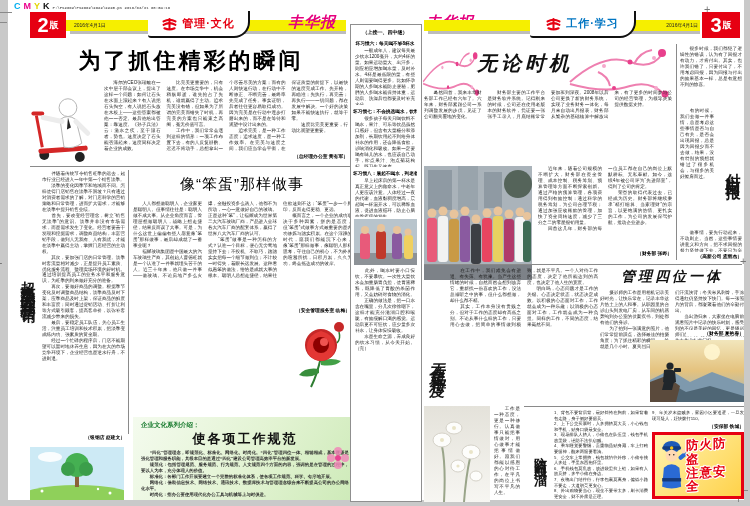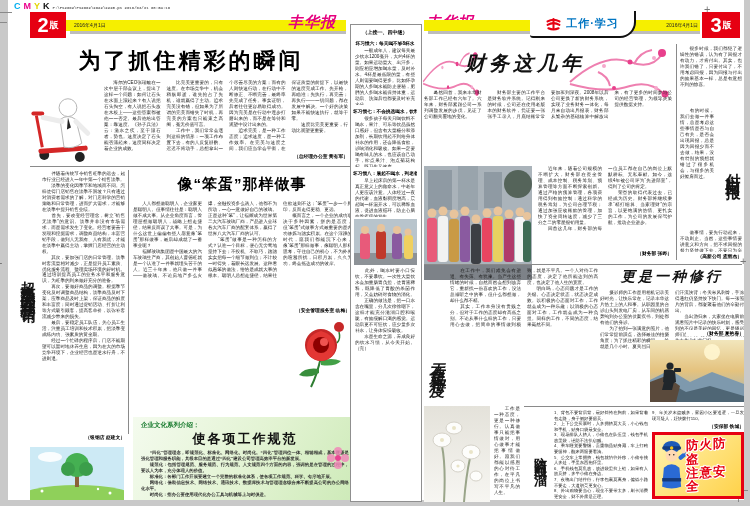--- a/index.html
+++ b/index.html
@@ -22,21 +22,21 @@
   .ybar{background:#f6ef00;}
   .barshadow{background:#bdbdbd;}
   .tab{background:#fff;border-right:2px solid #111;border-bottom:2px solid #111;
        border-bottom-right-radius:16px;border-bottom-left-radius:3px;
        display:flex;align-items:center;justify-content:center;gap:4px;}
   .sectitle{font-size:11px;font-weight:bold;letter-spacing:1px;}
   .masthead{font-family:"Liberation Serif",serif;font-style:italic;font-weight:bold;
             font-size:15px;color:#e5007e;letter-spacing:1px;}
   .datesm{font-size:5px;color:#222;}
   .hl-main{font-size:22px;font-weight:900;letter-spacing:3px;color:#000;text-align:center;}
-  .hl-mid{font-size:15px;font-weight:700;letter-spacing:1px;color:#000;text-align:center;}
+  .hl-mid{font-size:15px;font-weight:400;letter-spacing:1px;color:#000;text-align:center;}
   .hl-brush{font-family:"Liberation Serif",serif;font-style:italic;font-weight:bold;
             color:#111;text-align:center;}
   .rule{background:#8a8a8a;}
   .banner{background:linear-gradient(120deg,#f4fbee 0%,#e2f3d2 55%,#cdeab8 100%);overflow:hidden;}
   .banner .lbl{font-size:6.5px;font-weight:bold;color:#177a2d;}
   .banner .ttl{font-size:13px;font-weight:900;color:#111;text-align:center;letter-spacing:2px;}
   .banner .bd{font-size:4.4px;line-height:1.35;font-weight:bold;color:#2d2d2d;
               text-align:justify;white-space:pre-line;overflow:hidden;}
   .gutterbox{background:#fff;border:1px solid #8f8f8f;}
   .g-head{font-size:5px;font-weight:bold;text-align:center;}
@@ -71,20 +71,31 @@
   <div class="abs rule" style="left:728px;top:490px;width:20px;height:1px;"></div>
   <div class="abs rule" style="left:738px;top:486px;width:1px;height:16px;"></div>
 
   <div class="abs pagebox" style="left:30px;top:12px;width:36px;height:26px;">
     <span class="num">2</span>
     <span class="word">版</span>
   </div>
   <div class="abs ybar" style="left:66px;top:20px;width:280px;height:11px;"></div>
   <div class="abs barshadow" style="left:70px;top:31px;width:276px;height:3px;"></div>
   <div class="abs datesm" style="left:74px;top:22px;">2016年4月1日</div>
+  <div class="abs tab" style="left:148px;top:11px;width:100px;height:25px;">
+    <svg width="17" height="14" viewBox="0 0 20 16">
+        <g stroke="#e60012" stroke-width="2.4" fill="none" stroke-linecap="round">
+          <path d="M3 5 Q10 1 17 5"></path>
+          <path d="M3 9 Q10 5 17 9"></path>
+          <path d="M10 2 L10 14"></path>
+          <path d="M4 13 Q10 16 16 13"></path>
+        </g>
+      </svg>
+    <span class="sectitle" style="color:#e60012;">管理·文化</span>
+  </div>
   <div class="abs masthead" style="left:288px;top:13px;">丰华报</div>
 
   <div class="abs hl-main" style="left:30px;top:46px;width:322px;">为了抓住精彩的瞬间</div>
   <div class="abs" style="left:30px;top:78px;width:70px;height:84px;">
     <svg width="70" height="84" viewBox="0 0 70 85">
       <circle cx="14" cy="78" r="5" fill="#222"></circle>
         <circle cx="50" cy="80" r="5" fill="#222"></circle>
       <rect x="8" y="70" width="50" height="5" rx="2.5" fill="#d42727" transform="rotate(-4 33 72)"></rect>
       <line x1="12" y1="70" x2="6" y2="38" stroke="#d42727" stroke-width="3"></line>
       <rect x="1" y="34" width="13" height="4" rx="2" fill="#d42727"></rect>
@@ -250,21 +261,21 @@
           <circle cx="62" cy="20" r="2.5"></circle>
           <circle cx="46" cy="46" r="2"></circle>
         </g>
       <g fill="#f5a8cc">
           <circle cx="86" cy="16" r="2"></circle>
           <circle cx="88" cy="46" r="2"></circle>
           <circle cx="36" cy="24" r="2"></circle>
         </g>
     </svg>
   </div>
-  <div class="abs hl-brush" style="left:462px;top:50px;width:126px;font-size:20px;letter-spacing:4px;">财务这几年</div>
+  <div class="abs hl-brush" style="left:462px;top:50px;width:126px;font-size:20px;letter-spacing:4px;">无论时机</div>
   <div class="abs body-sm cols-4" style="left:424px;top:90px;width:248px;height:72px;">　　蓦然回首，我来丰华财务部工作已经有六年了。六年来，财务部紧跟公司一系列调整发展的步伐，见证了公司翻天覆地的变化。
 　　财务部主要的工作平台是财务软件系统。记得刚来的时候，公司还在使用老版本的财务软件，凭证要一张张手工录入，月底结账常常要加班到深夜。2008年以后公司更换了新的财务系统，实现了业务财务一体化，每月末自动出具报表，财务部从繁杂的基础核算中解放出来，有了更多的时间参与公司的经营管理，为领导决策提供数据支持。</div>
   <div class="abs" style="left:424px;top:166px;width:108px;height:114px;">
     <svg width="108" height="114" viewBox="0 0 108 114" preserveAspectRatio="none">
       <rect width="108" height="114" fill="#aab3ba"></rect>
       <rect x="4" y="4" width="24" height="40" fill="#8f9aa3"></rect>
         <rect x="34" y="0" width="20" height="44" fill="#99a4ac"></rect>
       <rect x="60" y="6" width="18" height="36" fill="#8f9aa3"></rect>
         <circle cx="94" cy="18" r="14" fill="#55645a"></circle>
       <rect y="98" width="108" height="16" fill="#7d8288"></rect>
@@ -331,21 +342,21 @@
       <g fill="#e9e4c8">
           <circle cx="18" cy="34" r="2"></circle>
           <circle cx="30" cy="22" r="2"></circle>
           <circle cx="47" cy="46" r="2"></circle>
           <circle cx="34" cy="60" r="1.6"></circle>
         </g>
     </svg>
   </div>
   <div class="abs body-sm" style="left:494px;top:406px;width:26px;height:96px;">　　工作是一种态度，更是一种修行。认真做事只能把事情做对，用心做事才能把事情做好。愿我们都能以感恩的心对待工作，在平凡的岗位上书写不平凡的人生。</div>
 
-  <div class="abs hl-brush" style="left:600px;top:268px;width:144px;font-size:14px;letter-spacing:3px;">更是一种修行</div>
+  <div class="abs hl-brush" style="left:600px;top:268px;width:144px;font-size:14px;letter-spacing:3px;">管理四位一体</div>
   <div class="abs body-sm cols-2" style="left:600px;top:290px;width:144px;height:112px;">　　摄影师的工作是用相机记录美好时光，让快乐常在，记录丰华这片热土上的人和事。从职园里的合影山头到发电厂房，从车间的机器轰鸣到办公室的伏案疾书，到处都有他们的身影。
 　　为了拍到一张满意的照片，他们常常提前踩点，选择最佳的拍摄角度；为了抓住精彩的瞬间，一等就是几个小时。夏天烈日当空，他们汗流浃背；冬天寒风刺骨，手冻得通红仍坚持按下快门。每一张照片的背后，都凝聚着他们的辛勤付出。
 　　当出游归来，大家坐在电脑前观看照片中记录的快乐时刻，感受到的不仅是美好的回忆，更是摄影师们的辛劳与执着，让这些影像成为丰华永恒的记忆。</div>
   <div class="abs attr" style="left:686px;top:330px;width:58px;">（财务部 夏艳春）</div>
   <div class="abs" style="left:650px;top:340px;width:94px;height:62px;">
     <svg width="94" height="62" viewBox="0 0 94 62" preserveAspectRatio="none">
       <defs>
           <linearGradient id="sky" x1="0" y1="0" x2="0" y2="1">
             <stop offset="0" stop-color="#f2e6bc"></stop>
             <stop offset="0.5" stop-color="#e4c27e"></stop>

